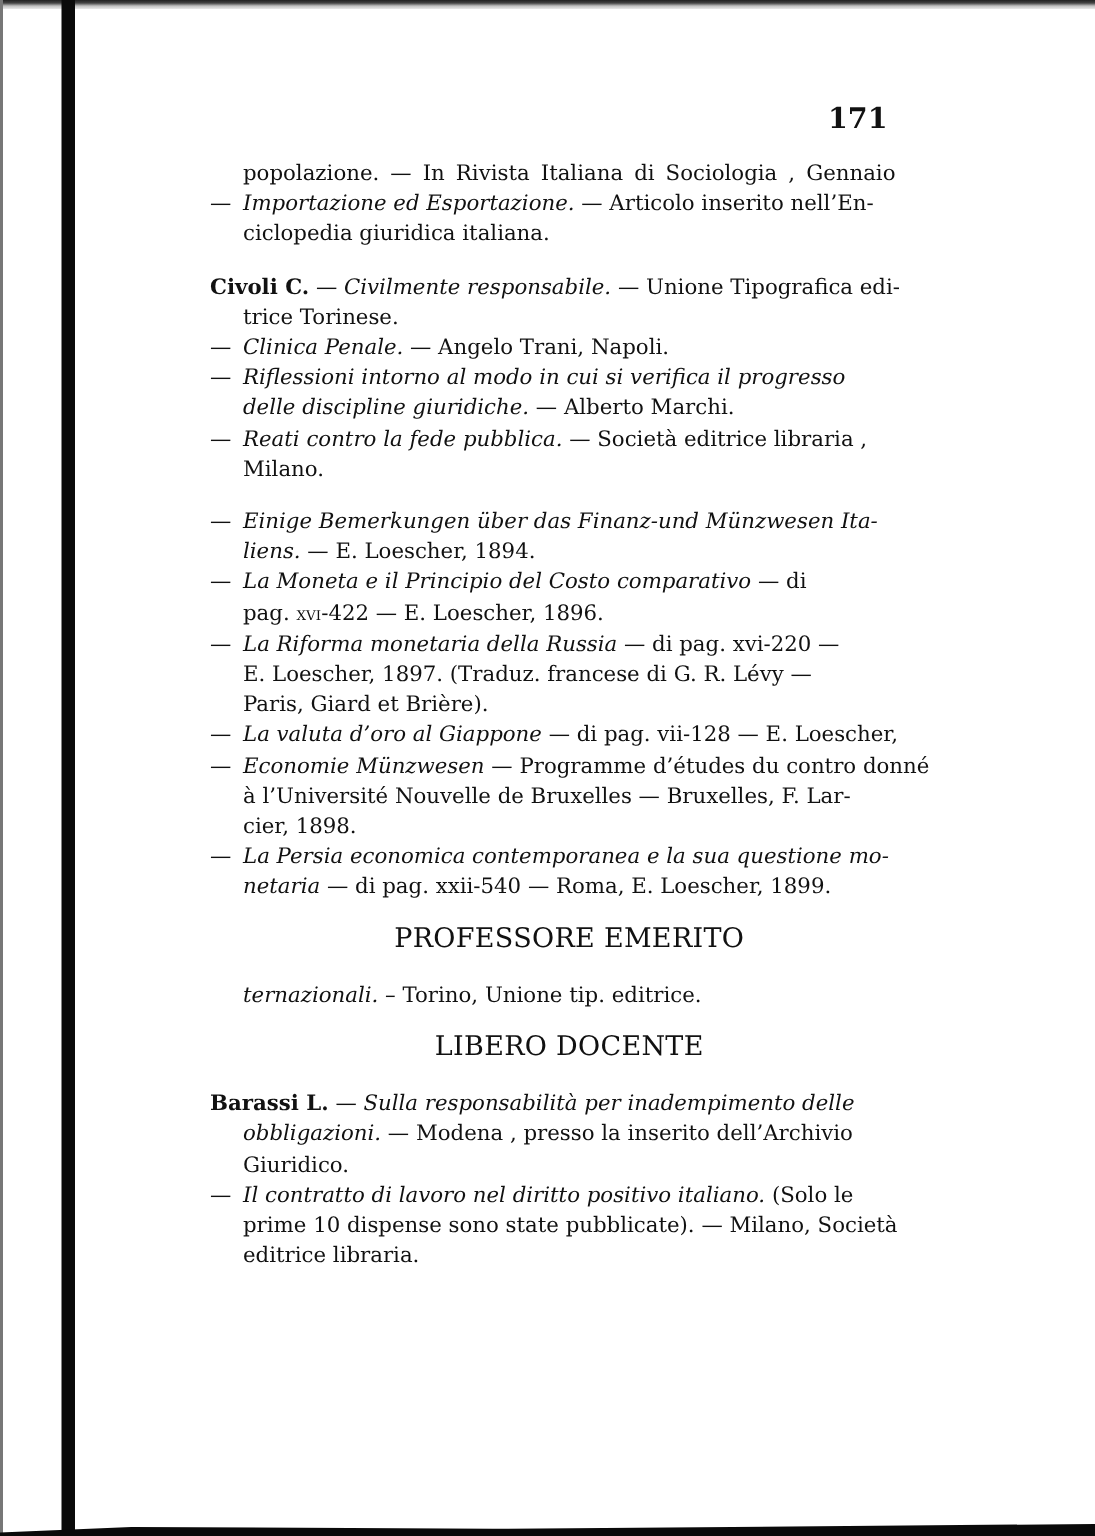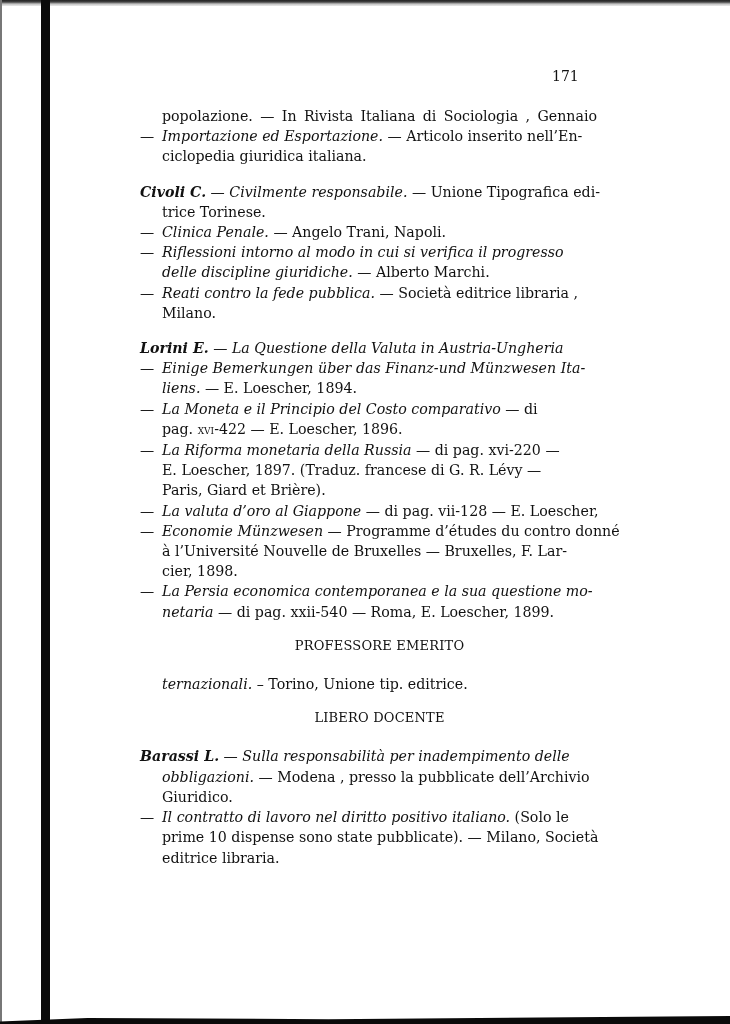--- a/index.html
+++ b/index.html
@@ -19,36 +19,36 @@
   .binding {
     position: absolute; left: 41px; top: 0; width: 9px; height: 1024px;
     background: #0a0a0a;
   }
   .bottom-edge {
     position: absolute; left: 0; bottom: 0; width: 730px; height: 8px;
     background: #0a0a0a;
     clip-path: polygon(0 70%, 12% 25%, 45% 40%, 100% 0, 100% 100%, 0 100%);
   }
   .page-number {
-    position: absolute; left: 552px; top: 68px; font-size: 14px;
+    position: absolute; left: 552px; top: 68px; font-size: 19px; font-weight: bold;
   }
   .text-block {
     position: absolute; left: 162px; top: 106px; width: 435px;
     font-size: 14.2px; line-height: 20.2px;
   }
   .entry { margin: 0; }
   .line { display: block; white-space: nowrap; }
   .indent { padding-left: 22px; }
   .dash { display: inline-block; width: 22px; margin-left: 0; }
   .justify { text-align: justify; text-align-last: justify; display: block; }
   i { font-style: italic; }
-  b { font-weight: bold; font-style: italic; }
+  b { font-weight: bold; }
   .gap { height: 15px; }
   .heading {
-    text-align: center; font-size: 13px; letter-spacing: 0.2px;
+    text-align: center; font-size: 18px; letter-spacing: 0.2px;
     margin: 0; padding: 0;
   }
   .sc { font-variant: small-caps; font-size: 0.92em; }
 </style>
 </head>
 <body>
 
 <div class="top-edge"></div>
 <div class="left-frame"></div>
 <div class="binding"></div>
@@ -72,21 +72,20 @@
     <span class="line"><span class="dash">—</span><i>Clinica Penale.</i><span> — Angelo Trani, Napoli.</span></span>
     <span class="line"><span class="dash">—</span><i>Riflessioni intorno al modo in cui si verifica il progresso</i></span>
     <span class="line indent"><i>delle discipline giuridiche.</i><span> — Alberto Marchi.</span></span>
     <span class="line"><span class="dash">—</span><i>Reati contro la fede pubblica.</i><span> — Società editrice libraria ,</span></span>
     <span class="line indent">Milano.</span>
   </div>
 
   <div class="gap"></div>
 
   <div class="entry" style="margin-left:-22px">
-    <span class="line"><b>Lorini E.</b><span> — </span><i>La Questione della Valuta in Austria-Ungheria</i></span>
     <span class="line"><span class="dash">—</span><i>Einige Bemerkungen über das Finanz-und Münzwesen Ita-</i></span>
     <span class="line indent"><i>liens.</i><span> — E. Loescher, 1894.</span></span>
     <span class="line"><span class="dash">—</span><i>La Moneta e il Principio del Costo comparativo</i><span> — di</span></span>
     <span class="line indent"><span>pag. </span><span class="sc">xvi</span><span>-422 — E. Loescher, 1896.</span></span>
     <span class="line"><span class="dash">—</span><i>La Riforma monetaria della Russia</i><span> — di pag. xvi-220 —</span></span>
     <span class="line indent">E. Loescher, 1897. (Traduz. francese di G. R. Lévy —</span>
     <span class="line indent">Paris, Giard et Brière).</span>
     <span class="line"><span class="dash">—</span><i>La valuta d’oro al Giappone</i><span> — di pag. vii-128 — E. Loescher,</span></span>
     <span class="line"><span class="dash">—</span><i>Economie Münzwesen</i><span> — Programme d’études du contro donné</span></span>
     <span class="line indent">à l’Université Nouvelle de Bruxelles — Bruxelles, F. Lar-</span>
@@ -102,20 +101,20 @@
   <div class="entry" style="margin-left:-22px">
     <span class="line indent"><i>ternazionali.</i><span> – Torino, Unione tip. editrice.</span></span>
   </div>
 
   <div style="height:14px"></div>
   <div class="heading">LIBERO DOCENTE</div>
   <div style="height:18px"></div>
 
   <div class="entry" style="margin-left:-22px">
     <span class="line"><b>Barassi L.</b><span> — </span><i>Sulla responsabilità per inadempimento delle</i></span>
-    <span class="line indent"><i>obbligazioni.</i><span> — Modena , presso la pubblicate dell’Archivio</span></span>
+    <span class="line indent"><i>obbligazioni.</i><span> — Modena , presso la inserito dell’Archivio</span></span>
     <span class="line indent">Giuridico.</span>
     <span class="line"><span class="dash">—</span><i>Il contratto di lavoro nel diritto positivo italiano.</i><span> (Solo le</span></span>
     <span class="line indent">prime 10 dispense sono state pubblicate). — Milano, Società</span>
     <span class="line indent">editrice libraria.</span>
   </div>
 
 </div>
 
 </body></html>

